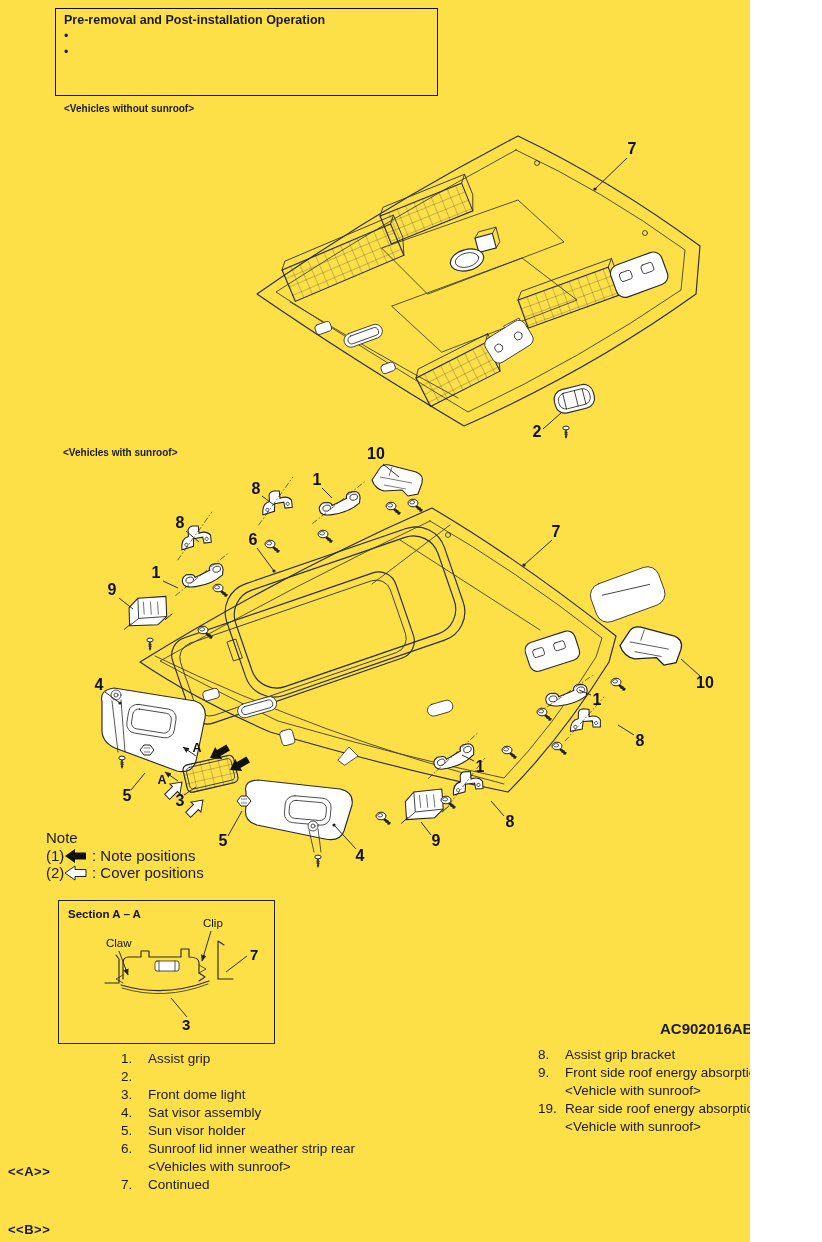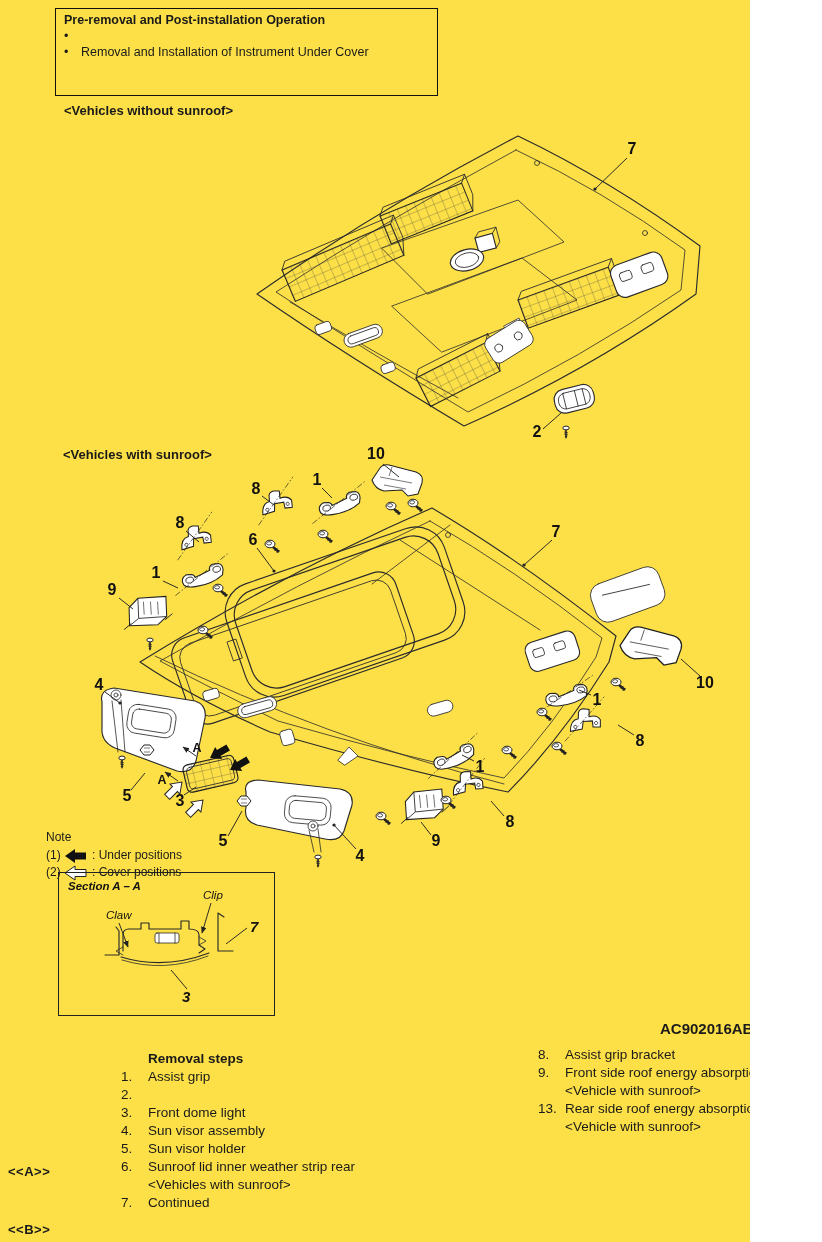--- a/index.html
+++ b/index.html
@@ -7,42 +7,42 @@
   .page{position:relative;width:750px;height:1242px;background:#fde047;overflow:hidden;
         font-family:"Liberation Sans",sans-serif;color:#1a1a1a;}
   
   .hbox{position:absolute;left:55px;top:8px;width:383px;height:88px;border:1.4px solid #111;
         box-sizing:border-box;padding:4px 8px;}
   .hbox-title{font-weight:bold;font-size:12.5px;line-height:15px;}
   .hb-row{display:flex;font-size:12.5px;line-height:15px;margin-top:1px;}
   .hb-bullet{width:17px;flex:0 0 17px;text-align:left;}
   .pre{white-space:pre-line;}
   
-  .fig-label{position:absolute;font-weight:bold;font-size:13px;}
+  .fig-label{position:absolute;font-weight:bold;font-size:10px;}
   .fl1{left:64px;top:103px;}
   .fl2{left:63px;top:447px;}
   
   svg{overflow:visible;}
   svg text{font-family:"Liberation Sans",sans-serif;fill:#111;}
   .callout{font-size:16px;font-weight:bold;text-anchor:middle;}
   .alabel{font-size:12.5px;font-weight:bold;text-anchor:middle;}
   .ln{stroke:#2b2b2b;fill:none;stroke-width:1.15;stroke-linejoin:round;stroke-linecap:round;}
   .ln2{stroke:#2b2b2b;fill:none;stroke-width:.8;stroke-linejoin:round;stroke-linecap:round;}
   .wfill{fill:#fff;}
   .leader{stroke:#222;stroke-width:.95;fill:none;}
   .d1{position:absolute;left:230px;top:130px;}
   .d2{position:absolute;left:60px;top:440px;}
   
-  .note{position:absolute;left:46px;top:831px;font-size:12px;line-height:13px;}
+  .note{position:absolute;left:46px;top:831px;font-size:15px;line-height:13px;}
   .note-h{margin-bottom:3px;}
   .note-row{display:flex;align-items:center;height:17px;}
   .note-row .nnum{width:16px;}
   .note-row svg{margin:0 4px 0 2px;}
   
-  .sbox{position:absolute;left:58px;top:872px;width:217px;height:144px;border:1.3px solid #222;box-sizing:border-box;font-style:italic;}
+  .sbox{position:absolute;left:58px;top:900px;width:217px;height:144px;border:1.3px solid #222;box-sizing:border-box;}
   .sec-title{font-size:11.5px;font-weight:bold;}
   .sec-lbl{font-size:11.5px;}
   .sec-call{font-size:15px;font-weight:bold;}
   
   .figcode{position:absolute;left:660px;top:1020px;width:120px;text-align:left;
            font-size:15px;font-weight:bold;}
   
   .list{position:absolute;font-size:13.5px;line-height:18px;}
   .list-left{left:100px;top:1050px;width:390px;}
   .list-right{left:532px;top:1046px;width:288px;}
@@ -62,21 +62,20 @@
 
 <div class="page">
 
   <div class="hbox">
     <div class="hbox-title">Pre-removal and Post-installation Operation</div>
     <div class="hb-row">
       <span class="hb-bullet">•</span>
     </div>
     <div class="hb-row">
       <span class="hb-bullet">•</span>
-      <span class="pre">Removal and Installation of Instrument Under Cover</span>
     </div>
   </div>
 
   <div class="fig-label fl1">&lt;Vehicles without sunroof&gt;</div>
   <div class="fig-label fl2">&lt;Vehicles with sunroof&gt;</div>
 
   <svg class="d1" width="575" height="325" viewBox="0 0 575 325">
     <defs>
       <pattern id="crate" width="9" height="9" patternUnits="userSpaceOnUse">
         <path d="M0,0H9M0,0V9" stroke="#3a3a3a" stroke-width="0.55" fill="none"></path>
@@ -373,21 +372,21 @@
     <text class="callout" x="376" y="406">9</text>
   </svg>
 
   <div class="note">
     <div class="note-h">Note</div>
     <div class="note-row">
       <span class="nnum">(1)</span>
       <svg width="24" height="14" viewBox="0 -7 22 14">
           <polygon points="0,0 10,-7 10,-3.5 21,-3.5 21,3.5 10,3.5 10,7" fill="#111"></polygon>
         </svg>
-      <span>: Under positions</span>
+      <span>: Note positions</span>
     </div>
     <div class="note-row">
       <span class="nnum">(2)</span>
       <svg width="24" height="14" viewBox="0 -7 22 14">
           <polygon points="0,0 10,-7 10,-3.5 21,-3.5 21,3.5 10,3.5 10,7" fill="#fff" stroke="#222" stroke-width="1"></polygon>
         </svg>
       <span>: Cover positions</span>
     </div>
   </div>
 
@@ -412,35 +411,34 @@
       <text class="sec-lbl" x="47" y="46">Claw</text>
       <text class="sec-lbl" x="144" y="26">Clip</text>
       <text class="sec-call" x="191" y="59">7</text>
       <text class="sec-call" x="123" y="129">3</text>
     </svg>
   </div>
 
   <div class="figcode">AC902016AB</div>
 
   <div class="list list-left">
-    <div class="list-title">Removal steps</div>
     <div class="li">
         <span class="num">1.</span>
         <span class="txt pre">Assist grip</span>
       </div>
     <div class="li">
         <span class="num">2.</span>
       </div>
     <div class="li">
         <span class="num">3.</span>
         <span class="txt pre">Front dome light</span>
       </div>
     <div class="li">
         <span class="num">4.</span>
-        <span class="txt pre">Sun visor assembly</span>
+        <span class="txt pre">Sat visor assembly</span>
       </div>
     <div class="li">
         <span class="num">5.</span>
         <span class="txt pre">Sun visor holder</span>
       </div>
     <div class="li">
         <span class="num">6.</span>
         <span class="txt pre">Sunroof lid inner weather strip rear
 &lt;Vehicles with sunroof&gt;</span>
       </div>
@@ -454,21 +452,21 @@
     <div class="li">
         <span class="num">8.</span>
         <span class="txt pre">Assist grip bracket</span>
       </div>
     <div class="li">
         <span class="num">9.</span>
         <span class="txt pre">Front side roof energy absorption box
 &lt;Vehicle with sunroof&gt;</span>
       </div>
     <div class="li">
-        <span class="num">13.</span>
+        <span class="num">19.</span>
         <span class="txt pre">Rear side roof energy absorption box
 &lt;Vehicle with sunroof&gt;</span>
       </div>
   </div>
 
   <div class="mmark mA">&lt;&lt;A&gt;&gt;</div>
   <div class="mmark mB">&lt;&lt;B&gt;&gt;</div>
 
 </div>
 

